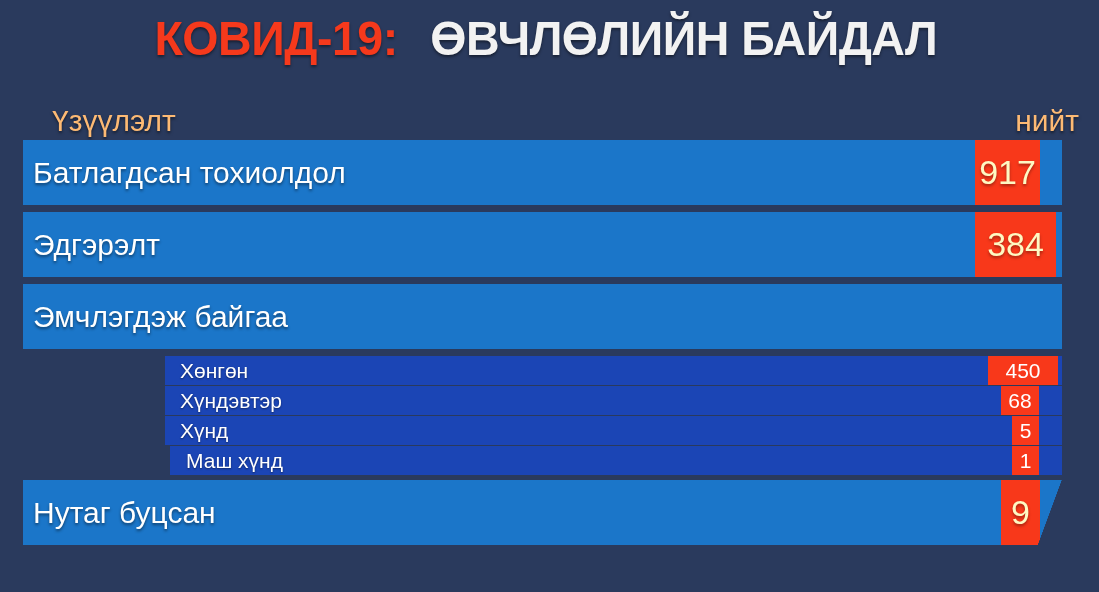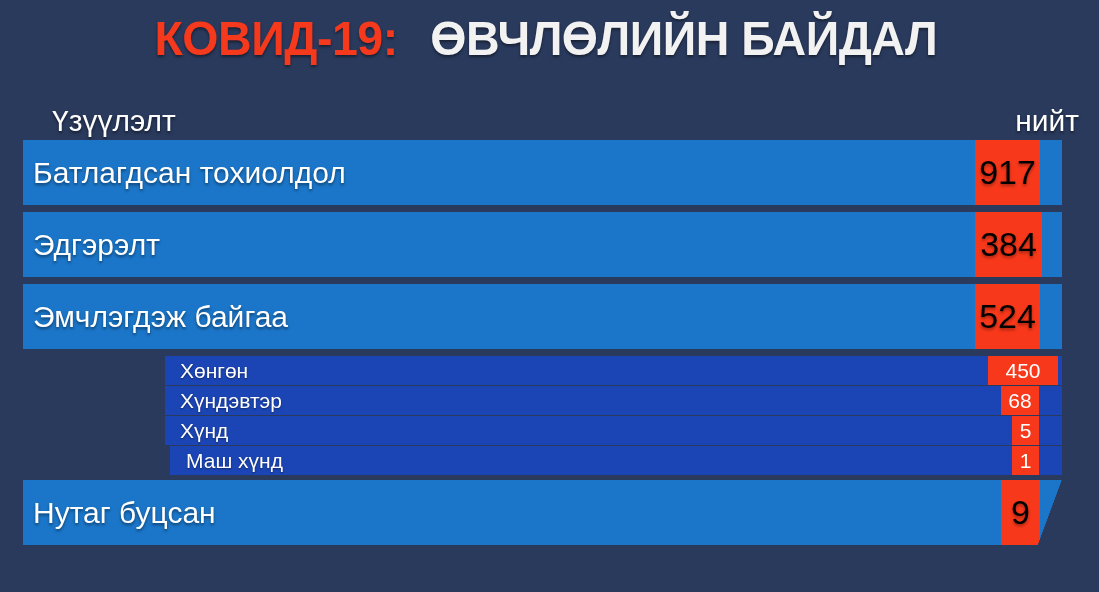--- a/index.html
+++ b/index.html
@@ -27,21 +27,21 @@
     display:inline-block;
   }
   .title-red{color:#f5391c;}
   .title-white{color:#f2f2f2;}
 
   
   .hdr{
     position:absolute;
     top:106px;
     font-size:30px;
-    color:#ffffff;
+    color:#fdba74;
     text-shadow:0 2px 3px rgba(0,0,0,.5);
     line-height:1;
   }
   .hdr-left{left:52px;}
   .hdr-right{right:20px;}
 
   
   .rows{
     position:absolute;
     left:0;top:140px;width:1099px;
@@ -74,27 +74,27 @@
     white-space:nowrap;
     z-index:3;
   }
   .val{
     position:absolute;
     top:0;
     height:65px;
     background:#f8381a;
     display:flex;align-items:center;justify-content:center;
     font-size:34px;
-    color:#000000;
+    color:#fef9c3;
     text-shadow:0 2px 3px rgba(0,0,0,.35);
     z-index:2;
   }
   
   .val-917{left:975px;width:65px;}
-  .val-384{left:975px;width:67px;text-align:right;}
+  .val-384{left:975px;width:81px;text-align:right;}
   .val-524{left:975px;width:65px;}
   .val-9  {left:1001px;width:39px;}
 
   
   .wedge{
     position:absolute;
     right:0;top:0;
     width:24px;height:65px;
     background:linear-gradient(to bottom right,transparent 49%,#2a3a5d 50%);
     z-index:4;
@@ -161,21 +161,20 @@
 
   <div class="row">
     <div class="bar"></div>
     <div class="label">Эдгэрэлт</div>
     <div class="val val-384">384</div>
   </div>
 
   <div class="row">
     <div class="bar"></div>
     <div class="label">Эмчлэгдэж байгаа</div>
-    <div class="val val-524">524</div>
   </div>
 
   <div class="subrow">
     <div class="subbar sub-indent-1"></div>
     <div class="label sub-indent-1" style="left:180px">Хөнгөн</div>
     <div class="subval sv-450">450</div>
   </div>
 
   <div class="subrow">
     <div class="subbar sub-indent-1"></div>

